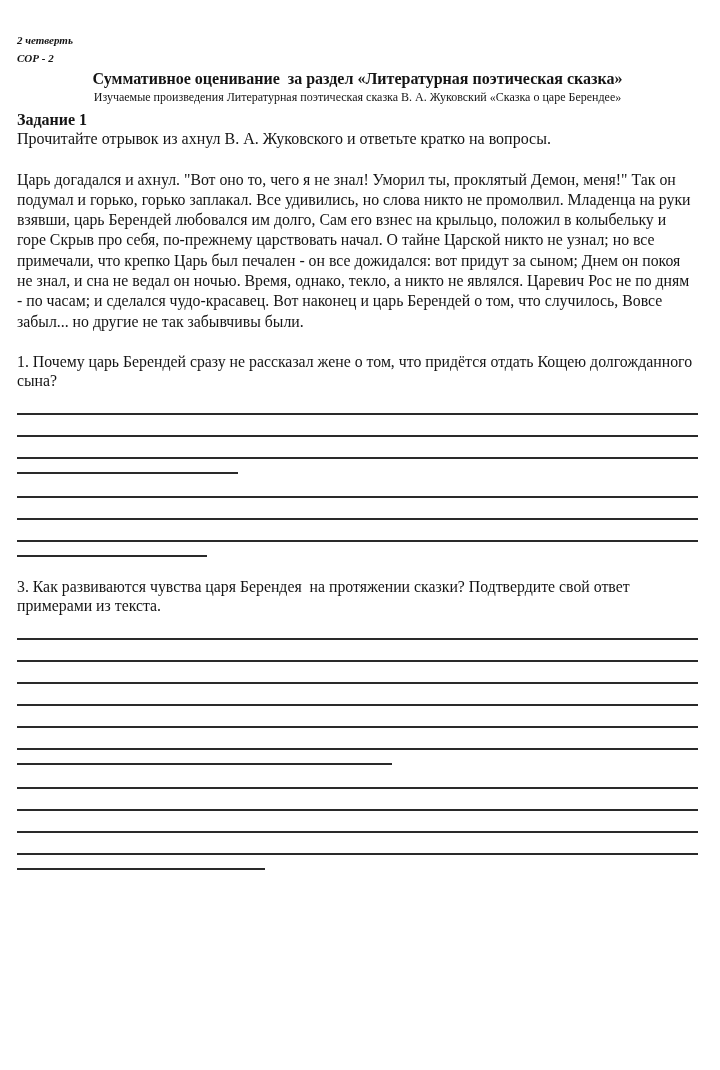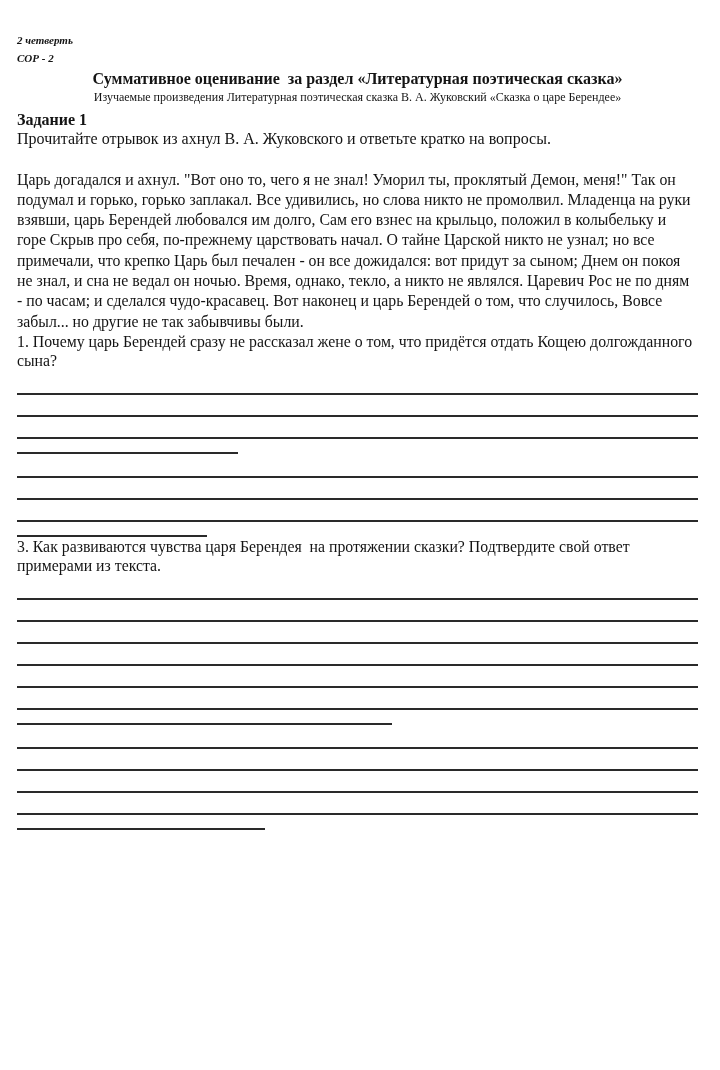--- a/index.html
+++ b/index.html
@@ -34,21 +34,21 @@
   .task-label { font-weight:bold; font-size:16px; line-height:19px; margin-top:3px; }
   .task-instruction { font-size:16px; line-height:19px; }
 
   .passage {
     margin-top:22px; font-size:15.8px; line-height:20.3px; text-align:left;
   }
 
   
   .question-block { margin-top:0; }
   .question-block .q-text {
-    font-size:15.8px; line-height:19.5px; white-space:pre-wrap;
+    font-size:15.8px; line-height:19.5px; margin-top:20px; white-space:pre-wrap;
   }
   .answer-line {
     height:22px;
     border-bottom:2px solid #2a2a2a;
     width:100%;
   }
   .answer-line.first { margin-top:2px; }
   .answer-line.short { height:15px; }
 </style>
 </head>

